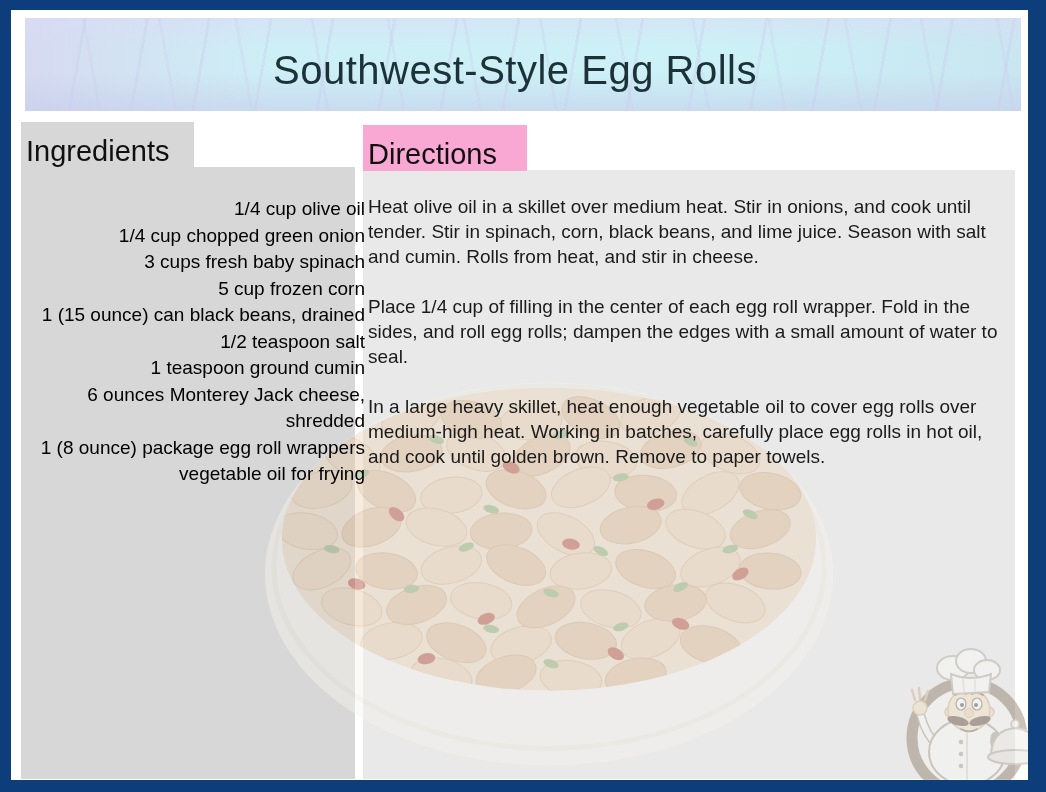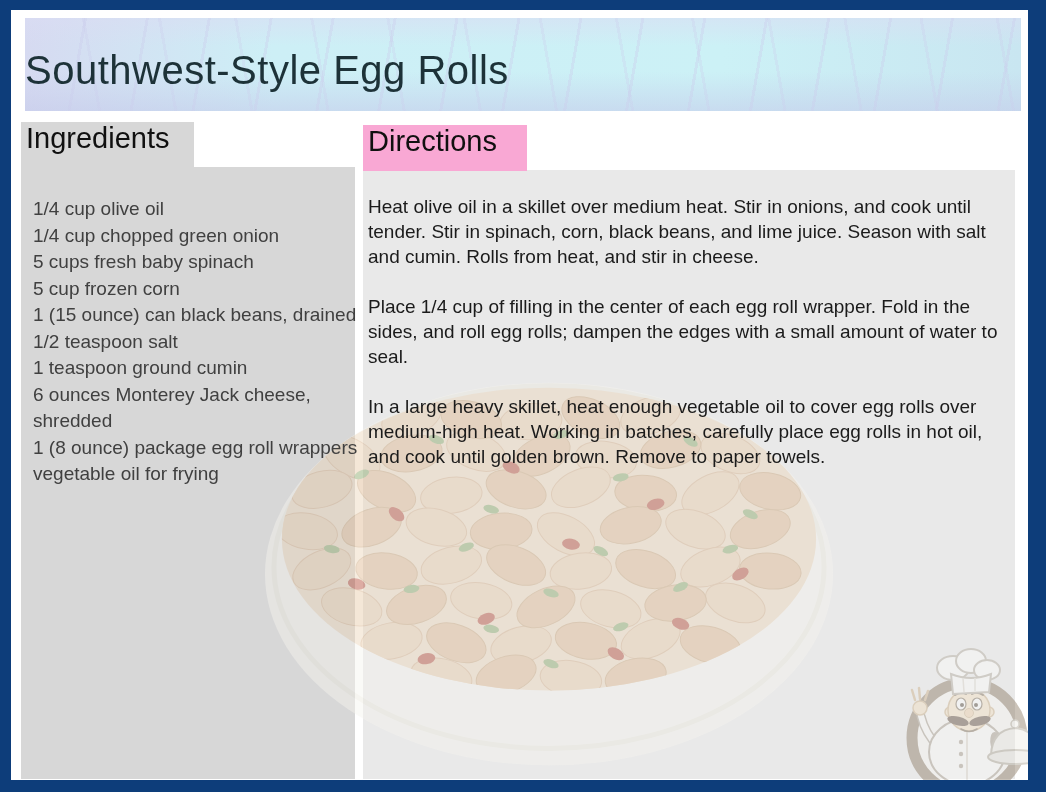--- a/index.html
+++ b/index.html
@@ -18,43 +18,43 @@
     overflow:hidden;
   }
   
   .banner {
     position:absolute; left:14px; top:8px; width:996px; height:93px;
     background:
       repeating-linear-gradient(100deg, rgba(255,255,255,0) 0 58px, rgba(203,205,236,0.38) 58px 61px),
       repeating-linear-gradient(80deg, rgba(255,255,255,0) 0 72px, rgba(203,205,236,0.30) 72px 75px),
       linear-gradient(180deg, rgba(219,220,243,0.55) 0%, rgba(255,255,255,0) 30%, rgba(255,255,255,0) 58%, rgba(197,202,234,0.55) 100%),
       linear-gradient(90deg, #d6daf1 0%, #cdeff6 25%, #ccf1f6 70%, #c9e6f1 100%);
-    display:flex; align-items:center; justify-content:flex-start;
+    display:flex; align-items:center; justify-content:center;
     padding-right:16px; padding-top:12px;
   }
   .banner h1 {
     font-size:40px; font-weight:400; letter-spacing:0.5px;
     color:#1d3238;
   }
   
   .col-bg { position:absolute; z-index:1; }
   .ing-col { left:10px; top:157px; width:334px; height:612px; background:#d7d7d7; }
   .dir-col { left:352px; top:160px; width:652px; height:609px; background:#e9e9e9; }
   .head-box {
     position:absolute; z-index:3;
     font-size:29px; color:#101010;
-    padding-left:5px; display:flex; align-items:flex-start;
+    padding-left:5px; display:flex; align-items:flex-end;
   }
   .ing-head { left:10px; top:112px; width:173px; height:46px; background:#d7d7d7; }
   .dir-head { left:352px; top:115px; width:164px; height:46px; background:#f9a8d4; }
   
   .ing-list {
     position:absolute; z-index:3;
     left:22px; top:186px; width:332px;
-    font-size:19px; line-height:26.5px; color:#404040;
+    font-size:19px; line-height:26.5px; color:#000000;text-align:right;
   }
   .dir-text {
     position:absolute; z-index:3;
     left:357px; top:184px; width:646px;
     font-size:19px; line-height:25px; color:#1b1b1b;
   }
   .dir-text p { margin-bottom:25px; }
   
   .bowl-mark {
     position:absolute; z-index:2;
@@ -228,21 +228,21 @@
 
       <path d="M112,120 Q96,110 100,98" fill="none" stroke="#9a8f7e" stroke-width="8" stroke-linecap="round"></path>
       <path d="M96,117 Q97,92 120,90 Q143,92 144,117 Z" fill="#eceae3" stroke="#a39a89" stroke-width="2"></path>
       <circle cx="120" cy="86" r="4" fill="#eceae3" stroke="#a39a89" stroke-width="1.5"></circle>
       <ellipse cx="120" cy="119" rx="27" ry="7" fill="#e3e0d8" stroke="#a39a89" stroke-width="2"></ellipse>
     </svg>
 
     <div class="ing-list">
       <div>1/4 cup olive oil</div>
       <div>1/4 cup chopped green onion</div>
-      <div>5 cups fresh baby spinach</div>
+      <div>3 cups fresh baby spinach</div>
       <div>5 cup frozen corn</div>
       <div>1 (15 ounce) can black beans, drained</div>
       <div>1/2 teaspoon salt</div>
       <div>1 teaspoon ground cumin</div>
       <div>6 ounces Monterey Jack cheese, shredded</div>
       <div>1 (8 ounce) package egg roll wrappers</div>
       <div>vegetable oil for frying</div>
     </div>
 
     <div class="dir-text">

